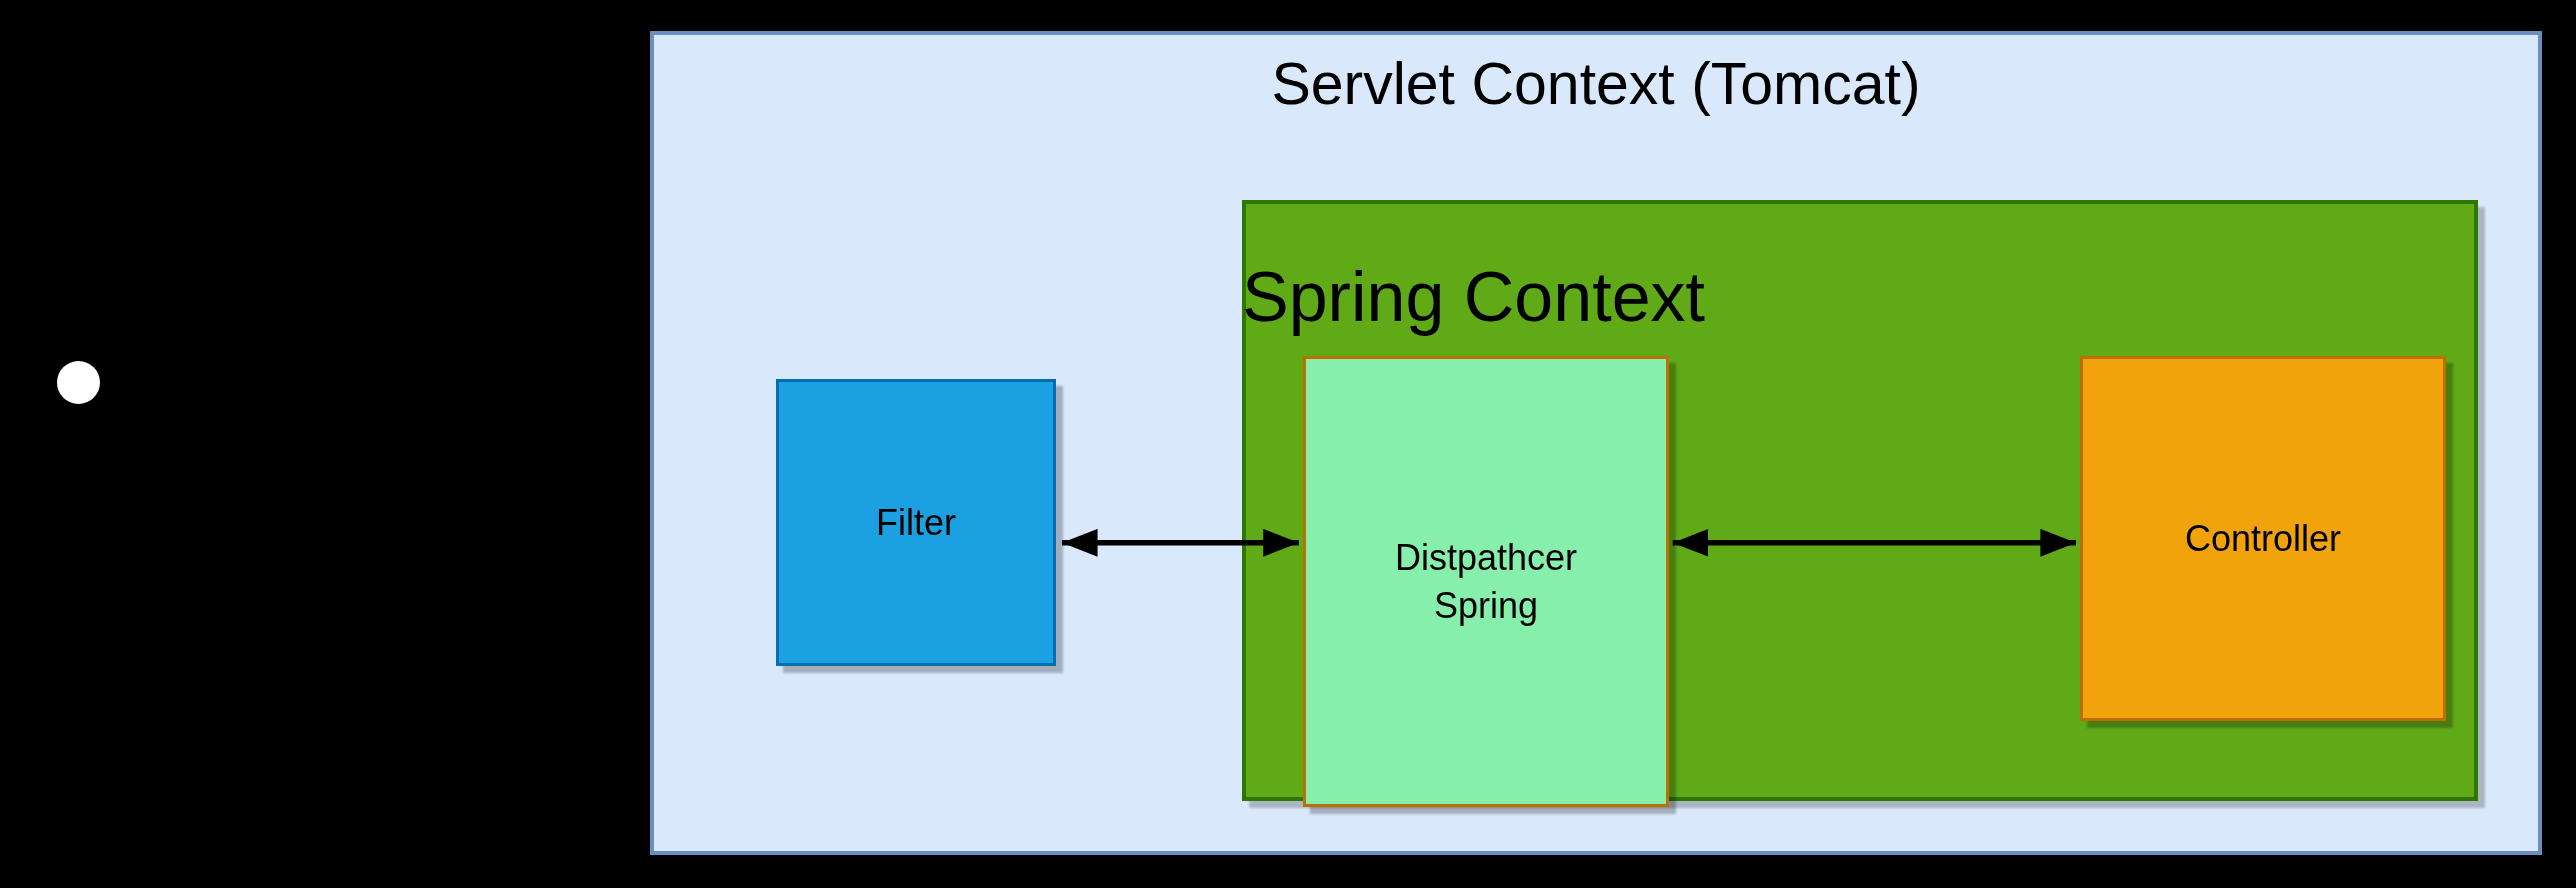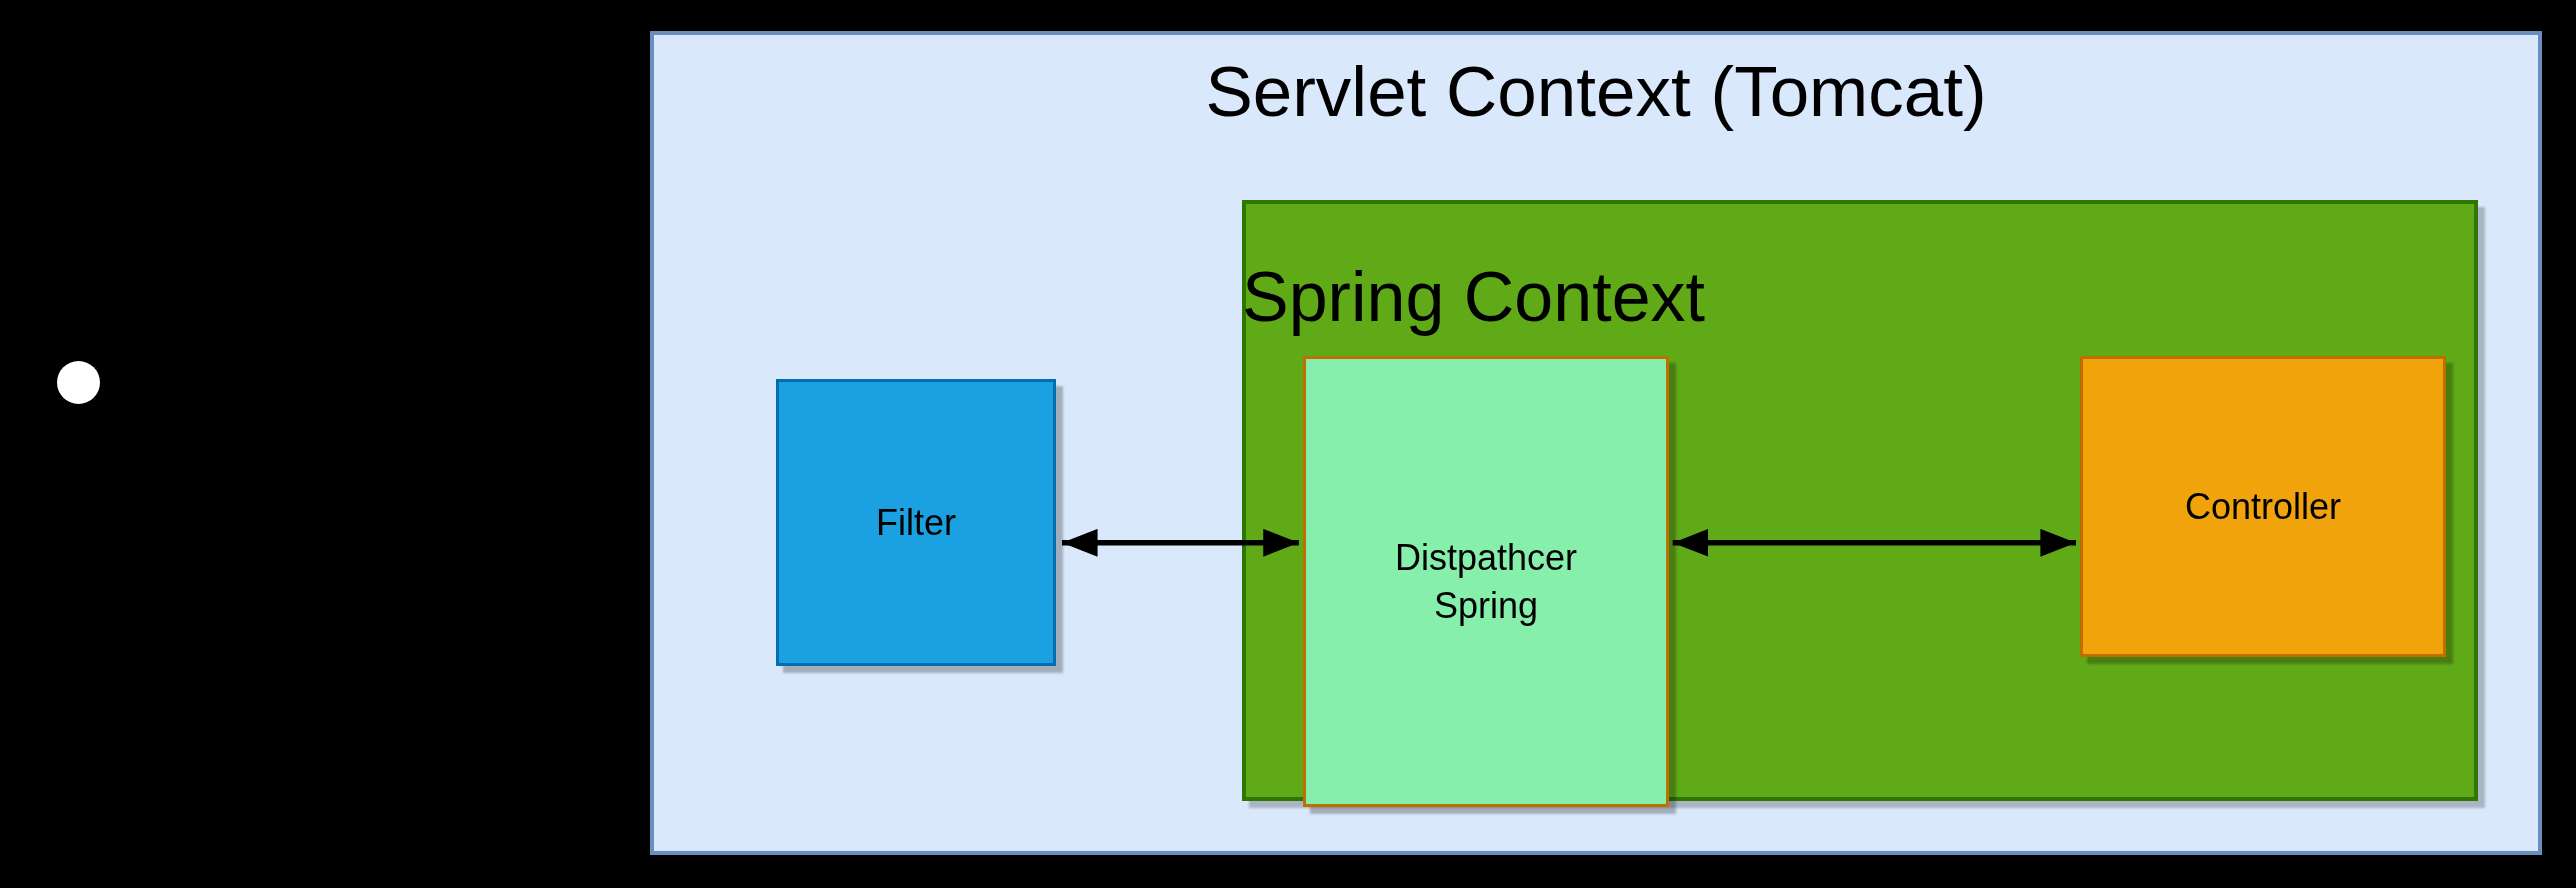--- a/index.html
+++ b/index.html
@@ -30,21 +30,21 @@
   #servlet-box {
     left: 650px; top: 31px;
     width: 1892px; height: 824px;
     background: #DAE8FC;
     border: 4.6px solid #6C8EBF;
   }
   #servlet-title {
     left: 650px; top: 48px;
     width: 1892px;
     text-align: center;
-    font-size: 71px;
+    font-size: 59px;
     line-height: 1.25;
     white-space: nowrap;
   }
 
   
   #spring-box {
     left: 1242px; top: 200px;
     width: 1236px; height: 601px;
     background: #60A917;
     border: 4.6px solid #2D7600;
@@ -76,21 +76,21 @@
     border: 3.1px solid #006EAF;
   }
   #dispatcher-node {
     left: 1303px; top: 356px;
     width: 366px; height: 451px;
     background: #86efac;
     border: 3.1px solid #BD7000;
   }
   #controller-node {
     left: 2080px; top: 356px;
-    width: 366px; height: 301px;
+    width: 366px; height: 365px;
     background: #F0A30A;
     border: 3.1px solid #BD7000;
   }
 
   
   #arrow-layer {
     position: absolute;
     left: 0; top: 0;
     width: 2576px; height: 889px;
     pointer-events: none;

